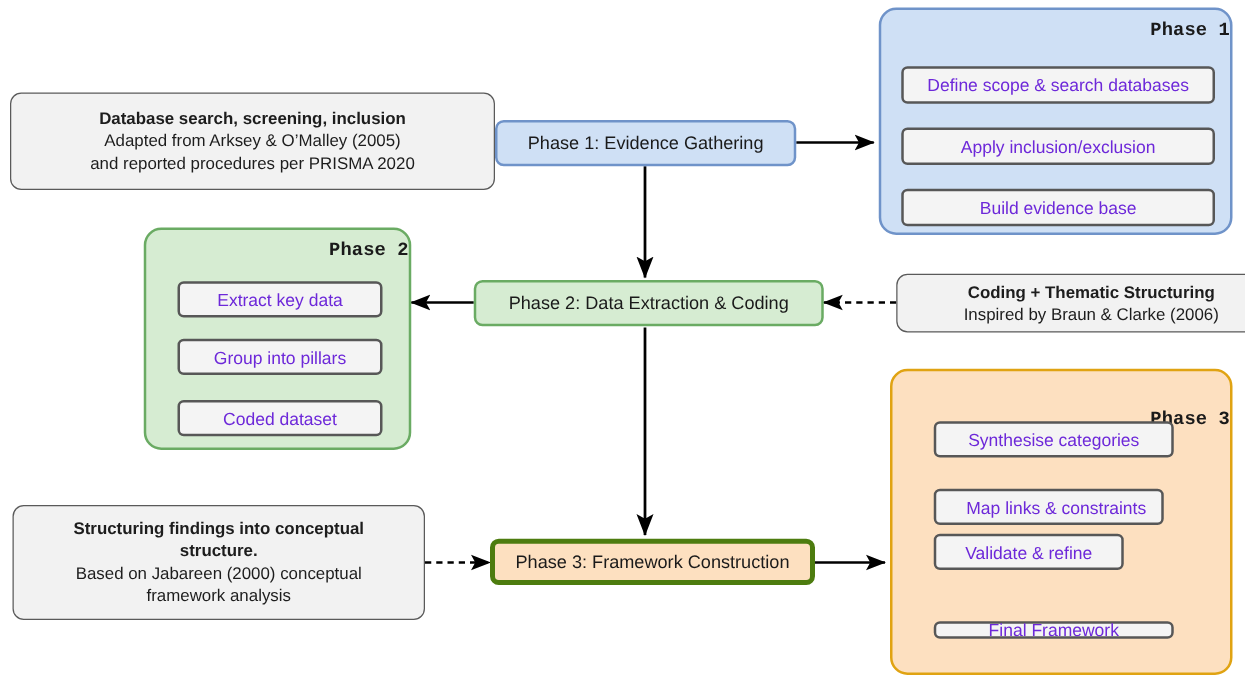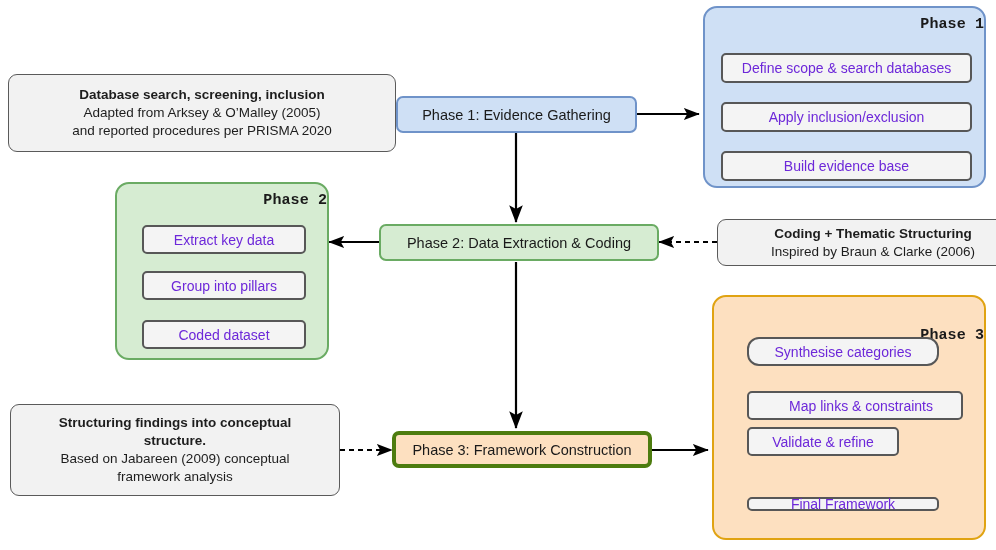--- a/index.html
+++ b/index.html
@@ -179,38 +179,38 @@
     <span>Phase 2: Data Extraction &amp; Coding</span>
   </div>
 
   <div class="note" style="left:717px; top:219px; width:312px; height:47px;">
     <span class="ln b">Coding + Thematic Structuring</span>
     <span class="ln">Inspired by Braun &amp; Clarke (2006)</span>
   </div>
 
   <div class="panel panel-p3" style="left:712px; top:295px; width:274px; height:245px;">
     <div class="panel-title" style="top:9px;margin-top:21px;">Phase 3</div>
-    <div class="step" style="left:33px; top:40px; width:192px; height:29px;border-radius:12px;">
+    <div class="step" style="left:33px; top:40px; width:192px; height:29px;">
       <span>Synthesise categories</span>
     </div>
-    <div class="step" style="left:33px; top:94px; width:216px; height:29px;padding-left:12px;">
+    <div class="step" style="left:33px; top:94px; width:184px; height:29px;padding-left:12px;">
       <span>Map links &amp; constraints</span>
     </div>
     <div class="step" style="left:33px; top:130px; width:152px; height:29px;">
       <span>Validate &amp; refine</span>
     </div>
     <div class="step" style="left:33px; top:200px; width:192px; height:14px;">
       <span>Final Framework</span>
     </div>
   </div>
 
   <div class="note" style="left:10px; top:404px; width:330px; height:92px;">
     <span class="ln b">Structuring findings into conceptual</span>
     <span class="ln b">structure.</span>
-    <span class="ln">Based on Jabareen (2009) conceptual</span>
+    <span class="ln">Based on Jabareen (2000) conceptual</span>
     <span class="ln">framework analysis</span>
   </div>
 
   <div class="mainnode node-p3" style="left:392px; top:431px; width:260px; height:37px;">
     <span>Phase 3: Framework Construction</span>
   </div>
 
 </div>
 
 </body></html>

